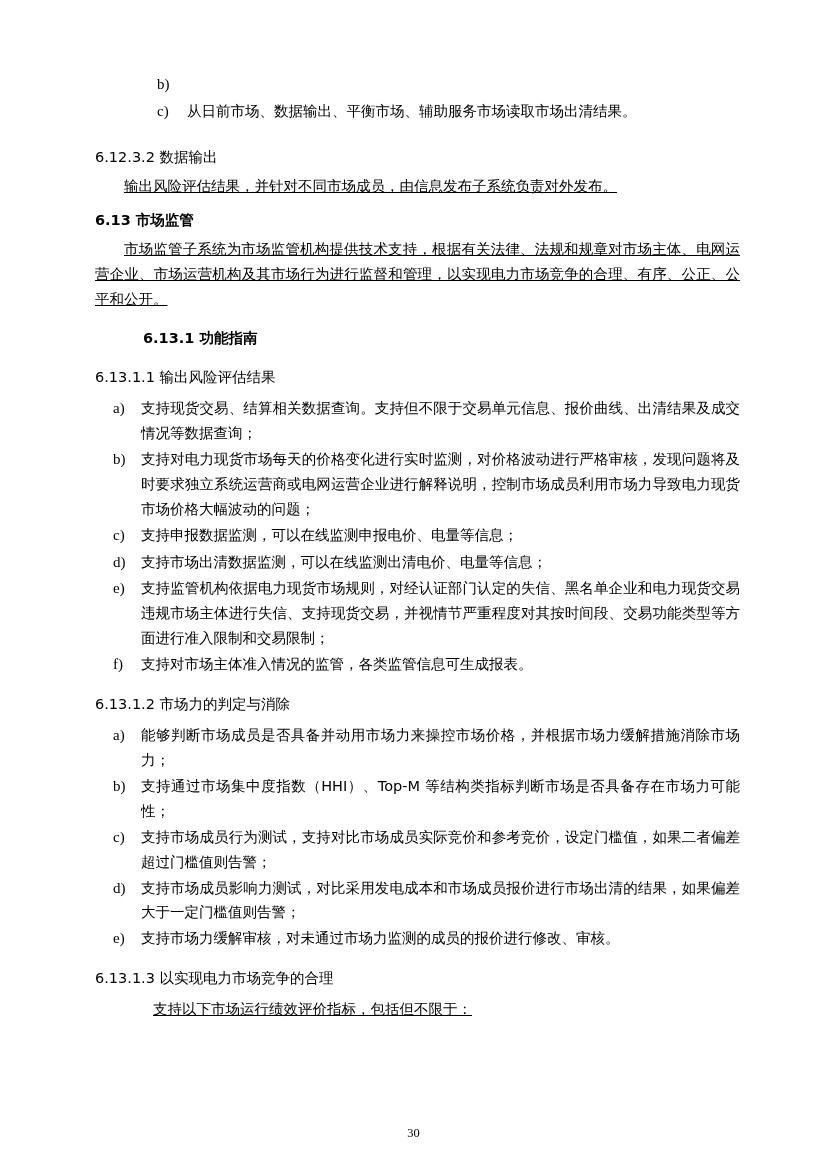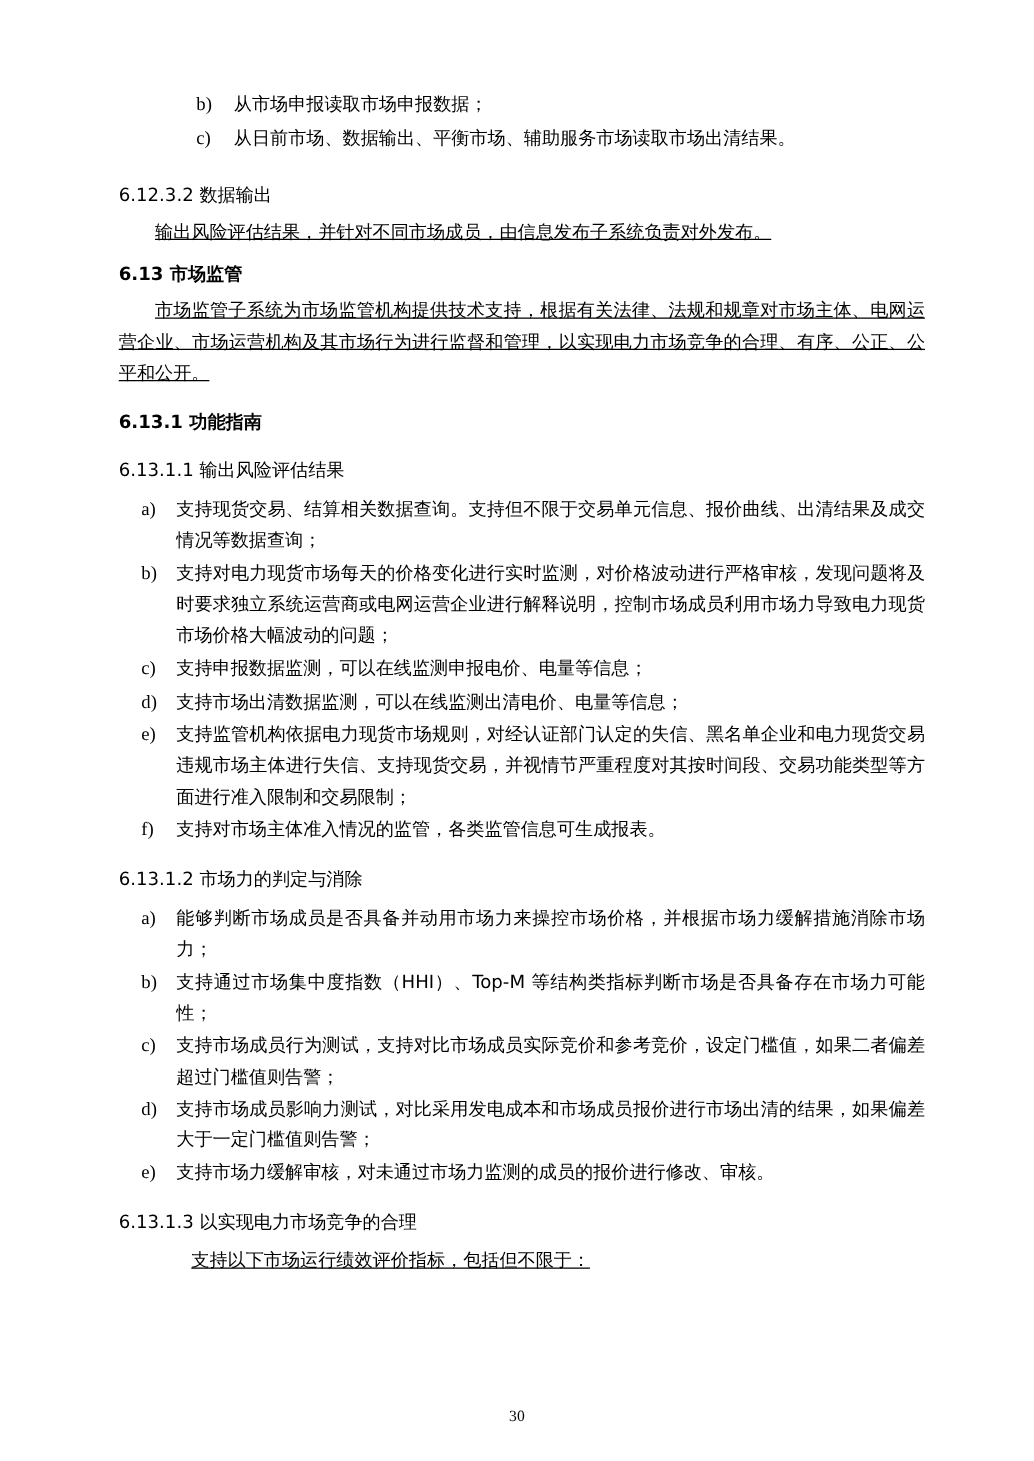--- a/index.html
+++ b/index.html
@@ -40,21 +40,21 @@
     margin: 10px 0 4px 0;
     font-size: 14.5px;
   }
   .heading-bold {
     font-weight: bold;
   }
   .sub-heading {
     margin: 14px 0 6px 0;
     font-size: 14.5px;
   }
-  .sub-heading.bold { font-weight: bold; }
+  .sub-heading.bold { font-weight: bold; margin-left: 48px; }
 
   
   .list {
     margin: 2px 0 2px 0;
     padding: 0;
     list-style: none;
   }
   .list li {
     display: flex;
     align-items: flex-start;
@@ -93,21 +93,20 @@
 </style>
 </head>
 <body>
 
 <div class="page">
   <div class="content">
 
     <ul class="list deep">
       <li>
         <span class="marker">b)</span>
-        <span class="item-text">从市场申报读取市场申报数据；</span>
       </li>
       <li>
         <span class="marker">c)</span>
         <span class="item-text">从日前市场、数据输出、平衡市场、辅助服务市场读取市场出清结果。</span>
       </li>
     </ul>
 
     <div class="spacer-sm"></div>
 
     <div class="heading-num">6.12.3.2  数据输出</div>

